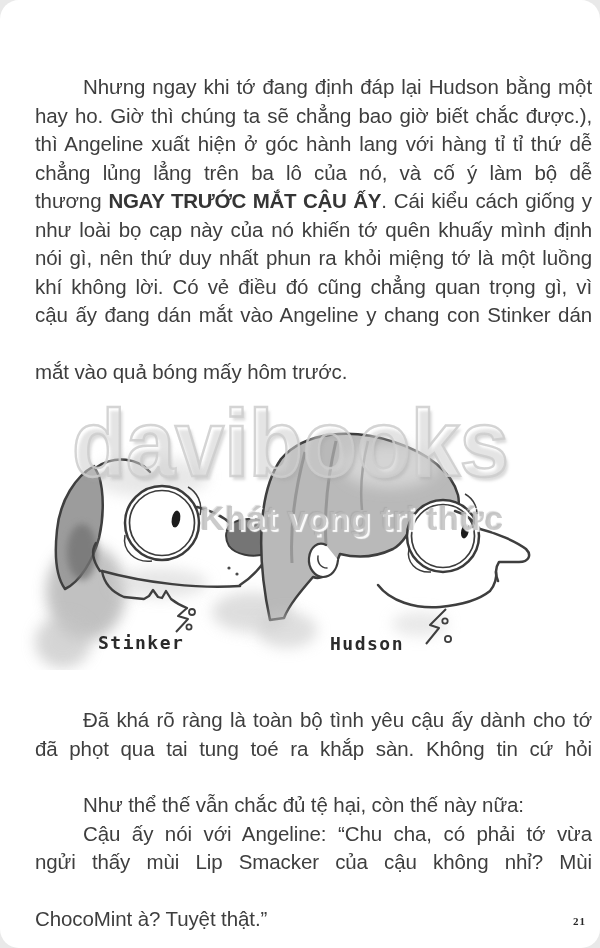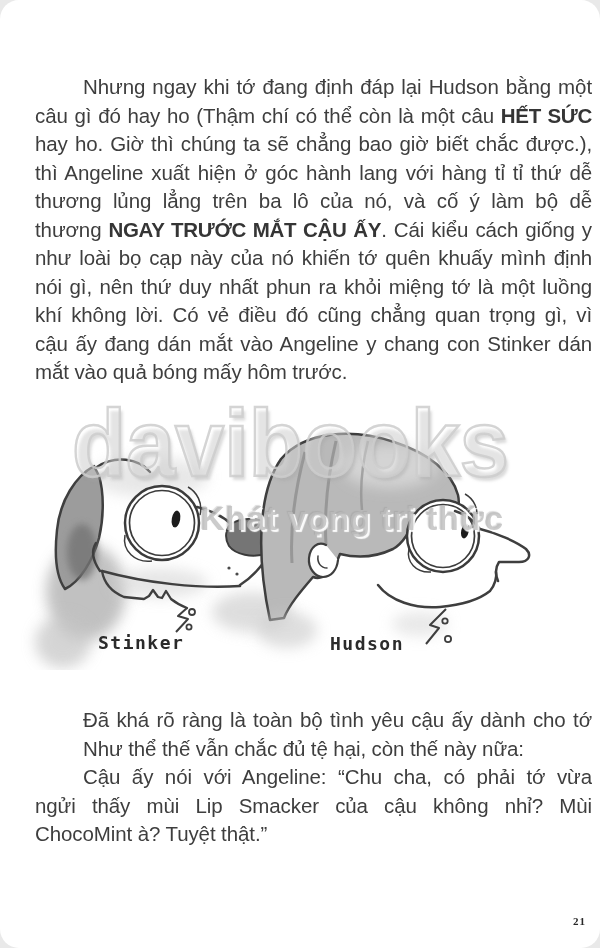--- a/index.html
+++ b/index.html
@@ -16,21 +16,21 @@
     letter-spacing:-0.1px;
   }
   #para-top{top:73px;}
   #para-bottom{top:706px;}
   .line{
     width:100%;height:28.5px;overflow:hidden;
     text-align:justify;text-align-last:justify;
     white-space:normal;
   }
   .line.indent{text-indent:48px;}
-  .line.last{text-align-last:left;}
+  .line.last{text-align-last:left;margin-top:28px;}
   .line b{font-weight:700;letter-spacing:-0.3px;color:#353535;}
   
   .illu{position:absolute;left:0;top:430px;width:600px;height:240px;}
   .hand-label{
     font-family:"DejaVu Sans Mono","Liberation Mono",monospace;
     font-size:18px;letter-spacing:1.5px;fill:#2b2b2b;font-weight:bold;
   }
   
   .wm-brand{
     position:absolute;left:72px;top:396px;z-index:5;
@@ -56,24 +56,23 @@
     font-weight:bold;font-size:11px;color:#282828;letter-spacing:1px;
   }
 </style>
 </head>
 <body>
 
 <div class="page">
 
   <div id="para-top" class="text-col">
       <div class="line indent"><span>Nhưng ngay khi tớ đang định đáp lại Hudson bằng một</span></div>
-      <div class="line"><span>câu gì đó hay ho (Thậm chí có thể còn là một câu </span><b>HẾT SỨC</b></div>
       <div class="line"><span>hay ho. Giờ thì chúng ta sẽ chẳng bao giờ biết chắc được.),</span></div>
       <div class="line"><span>thì Angeline xuất hiện ở góc hành lang với hàng tỉ tỉ thứ dễ</span></div>
-      <div class="line"><span>thương lủng lẳng trên ba lô của nó, và cố ý làm bộ dễ</span></div>
+      <div class="line"><span>chẳng lủng lẳng trên ba lô của nó, và cố ý làm bộ dễ</span></div>
       <div class="line"><span>thương </span><b>NGAY TRƯỚC MẮT CẬU ẤY</b><span>. Cái kiểu cách giống y</span></div>
       <div class="line"><span>như loài bọ cạp này của nó khiến tớ quên khuấy mình định</span></div>
       <div class="line"><span>nói gì, nên thứ duy nhất phun ra khỏi miệng tớ là một luồng</span></div>
       <div class="line"><span>khí không lời. Có vẻ điều đó cũng chẳng quan trọng gì, vì</span></div>
       <div class="line"><span>cậu ấy đang dán mắt vào Angeline y chang con Stinker dán</span></div>
       <div class="line last"><span>mắt vào quả bóng mấy hôm trước.</span></div>
     </div>
 
   <svg class="illu" viewBox="0 430 600 240" xmlns="http://www.w3.org/2000/svg">
     <defs>
@@ -156,20 +155,21 @@
 
     <text class="hand-label" x="98" y="649">Stinker</text>
     <text class="hand-label" x="330" y="650">Hudson</text>
   </svg>
 
   <div class="wm-brand">davibooks</div>
   <div class="wm-slogan">Khát vọng tri thức</div>
 
   <div id="para-bottom" class="text-col">
       <div class="line indent"><span>Đã khá rõ ràng là toàn bộ tình yêu cậu ấy dành cho tớ</span></div>
+      <div class="line"><span>đã phọt qua tai tung toé ra khắp sàn. Không tin cứ hỏi</span></div>
       <div class="line indent last"><span>Như thể thế vẫn chắc đủ tệ hại, còn thế này nữa:</span></div>
       <div class="line indent"><span>Cậu ấy nói với Angeline: “Chu cha, có phải tớ vừa</span></div>
       <div class="line"><span>ngửi thấy mùi Lip Smacker của cậu không nhỉ? Mùi</span></div>
       <div class="line last"><span>ChocoMint à? Tuyệt thật.”</span></div>
     </div>
 
   <div class="page-num">21</div>
 </div>
 
 </body></html>

